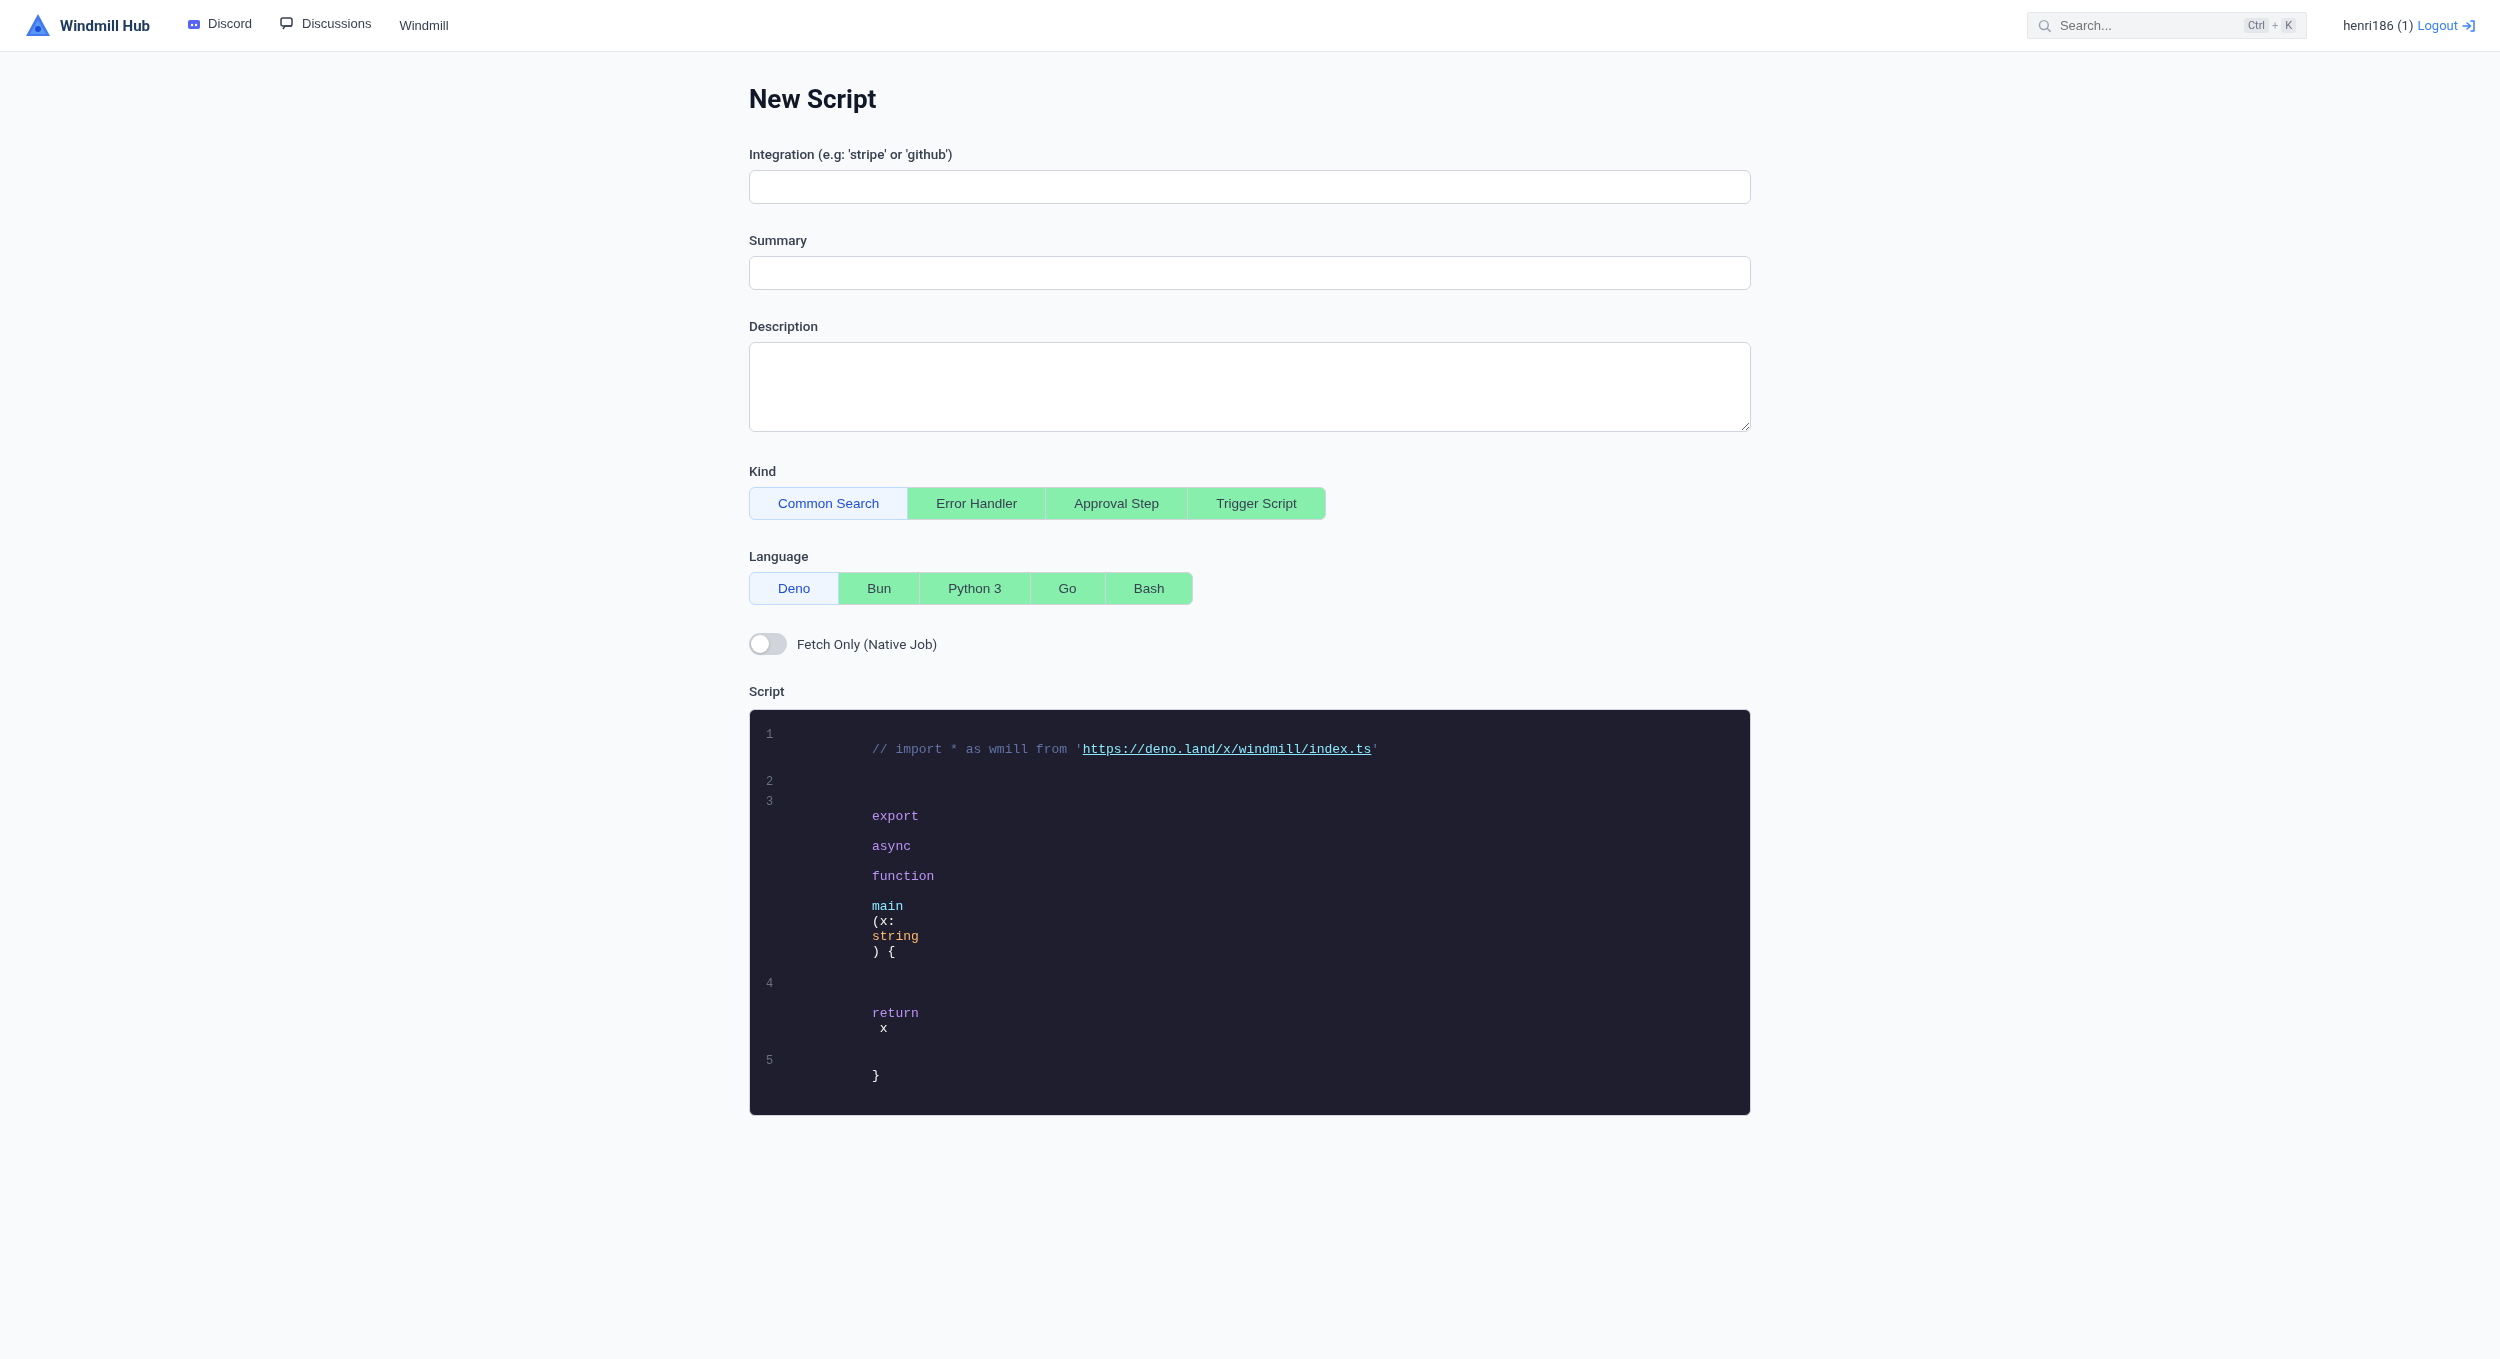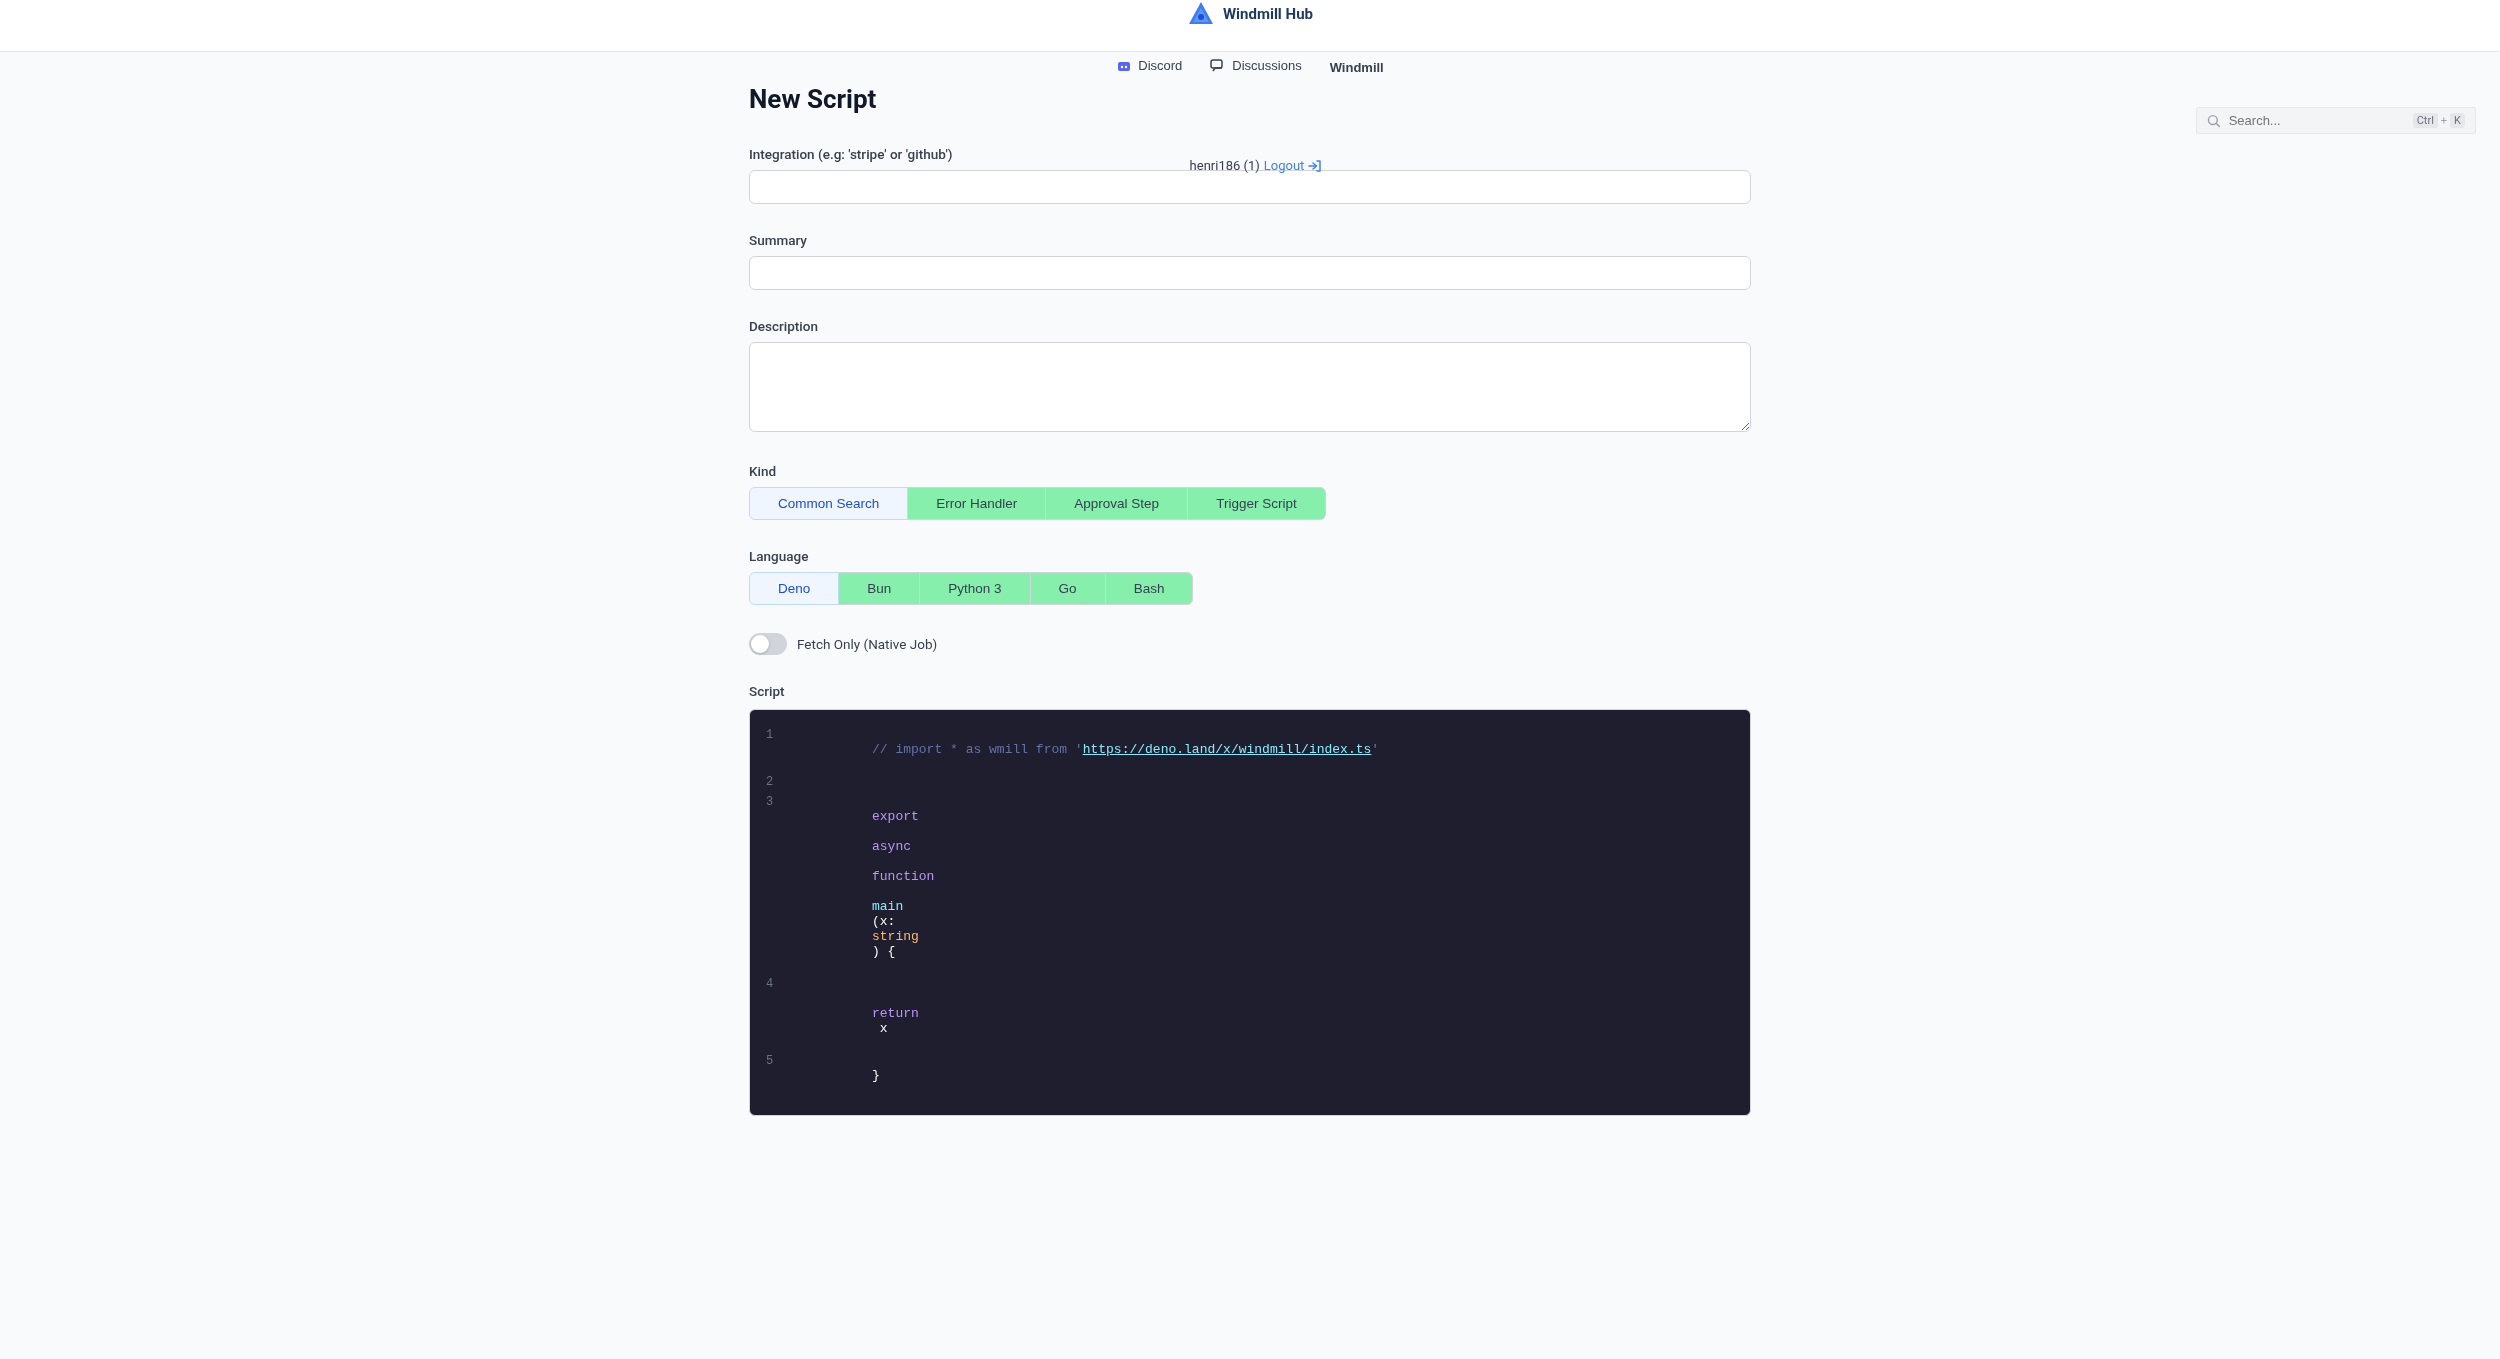--- a/index.html
+++ b/index.html
@@ -20,21 +20,20 @@
       display: flex;
       align-items: center;
       background: #ffffff;
       border-bottom: 1px solid #e5e7eb;
       padding: 0 24px;
       height: 52px;
       gap: 24px;
       position: sticky;
       top: 0;
       z-index: 100;
-      flex-direction: column;
     }
 
     .navbar-brand {
       display: flex;
       align-items: center;
       gap: 8px;
       text-decoration: none;
     }
 
     .brand-logo {
@@ -62,21 +61,21 @@
       border-radius: 6px;
       color: #374151;
       font-size: 13px;
       cursor: pointer;
       text-decoration: none;
       border: none;
       background: none;
     }
 
     .nav-item-active {
-      font-weight: 700;
+      font-weight: 400;
     }
 
     .search-box {
       margin-left: auto;
       display: flex;
       align-items: center;
       background: #f3f4f6;
       border: 1px solid #e5e7eb;
       border-radius: 2px;
       padding: 5px 10px;

